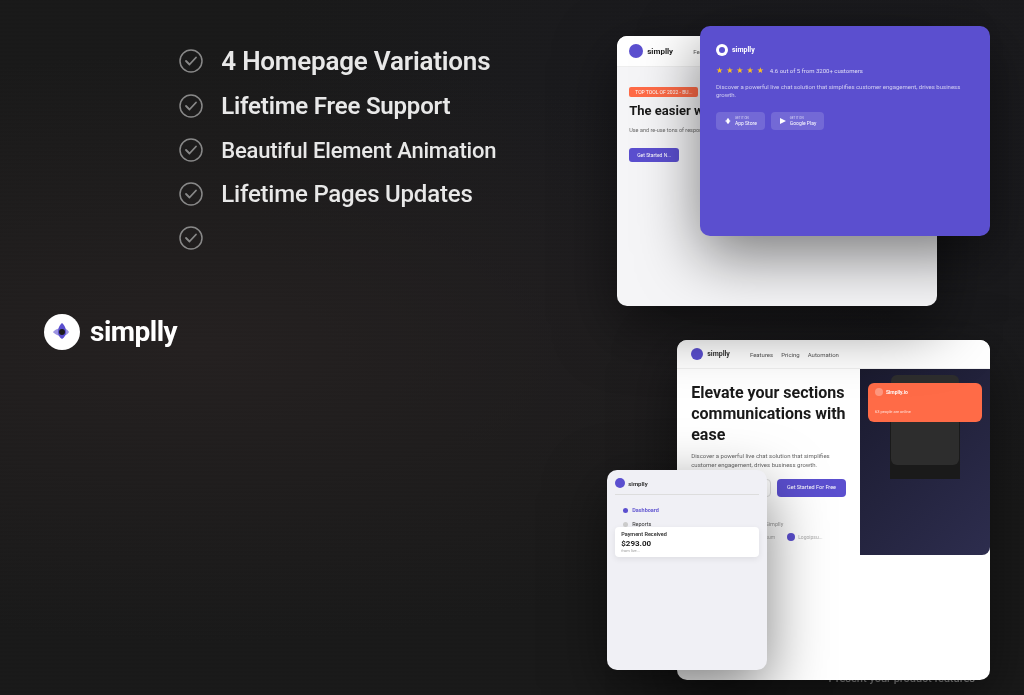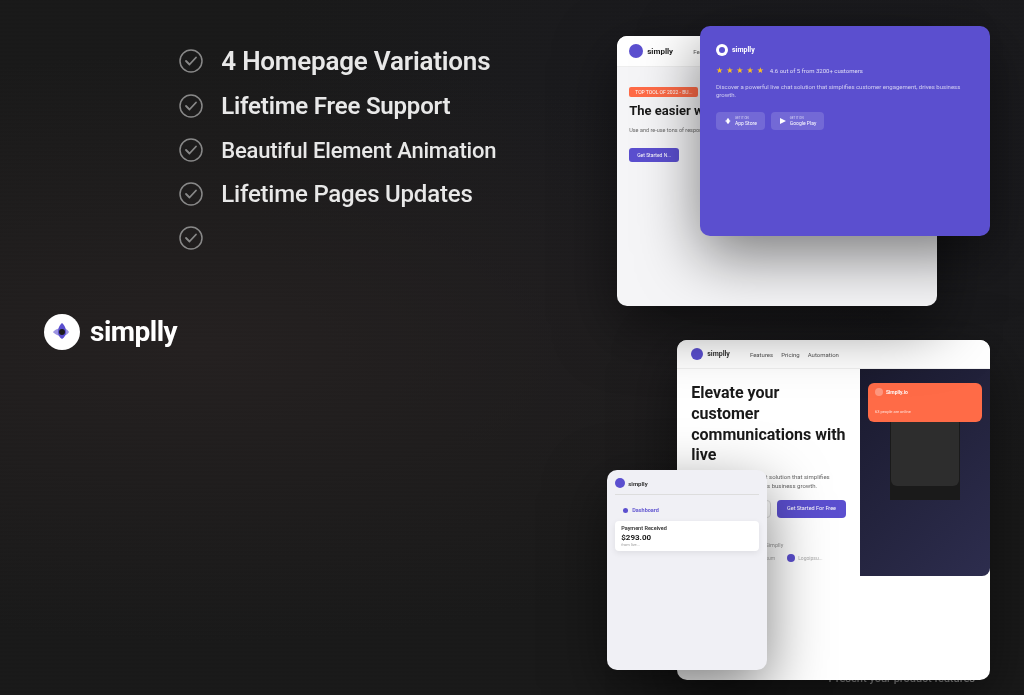--- a/index.html
+++ b/index.html
@@ -641,42 +641,42 @@
           Dashboard
         </div>
         <div class="sidebar-nav-item">
           <div style="width:5px;height:5px;border-radius:50%;background:#ccc;"></div>
           Reports
         </div>
         <div class="sidebar-nav-item">
           <div style="width:5px;height:5px;border-radius:50%;background:#ccc;"></div>
           Settings
         </div>
-        <div class="transaction-card" style="position:relative;margin-top:6px;width:100%;padding:4px 6px;background:white;border-radius:4px;box-shadow:0 2px 6px rgba(0,0,0,0.08);">
+        <div class="transaction-card" style="position:relative;margin-top:12px;width:100%;padding:4px 6px;background:white;border-radius:4px;box-shadow:0 2px 6px rgba(0,0,0,0.08);">
           <div class="transaction-title">Payment Received</div>
           <div class="transaction-amount">$293.00</div>
           <div class="transaction-sub">from live...</div>
         </div>
       </div>
 
       <div class="screenshot-card card-bottom-right">
         <div class="bottom-right-nav">
           <div style="display:flex;align-items:center;gap:4px;">
             <div style="width:12px;height:12px;background:#5b4fcf;border-radius:50%;"></div>
             <span style="font-size:7px;font-weight:700;color:#333;">simplly</span>
           </div>
           <div class="mock-nav-links">
             <span class="mock-nav-link">Features</span>
             <span class="mock-nav-link">Pricing</span>
             <span class="mock-nav-link">Automation</span>
           </div>
         </div>
         <div style="display:flex;flex:1;">
           <div class="bottom-right-content" style="flex:1;">
-            <div class="bottom-hero-title">Elevate your customer communications with live</div>
+            <div class="bottom-hero-title">Elevate your sections communications with ease</div>
             <div class="bottom-hero-sub">Discover a powerful live chat solution that simplifies customer engagement, drives business growth.</div>
             <div class="email-form">
               <div class="email-input-mock">
                 <span style="color:#aaa;font-size:5.5px;">Enter your email</span>
               </div>
               <div class="cta-btn">Get Started For Free</div>
             </div>
             <div class="already-text">
               <span>Already using Simplly?</span>
               <span class="sign-in-link">Sign In</span>

